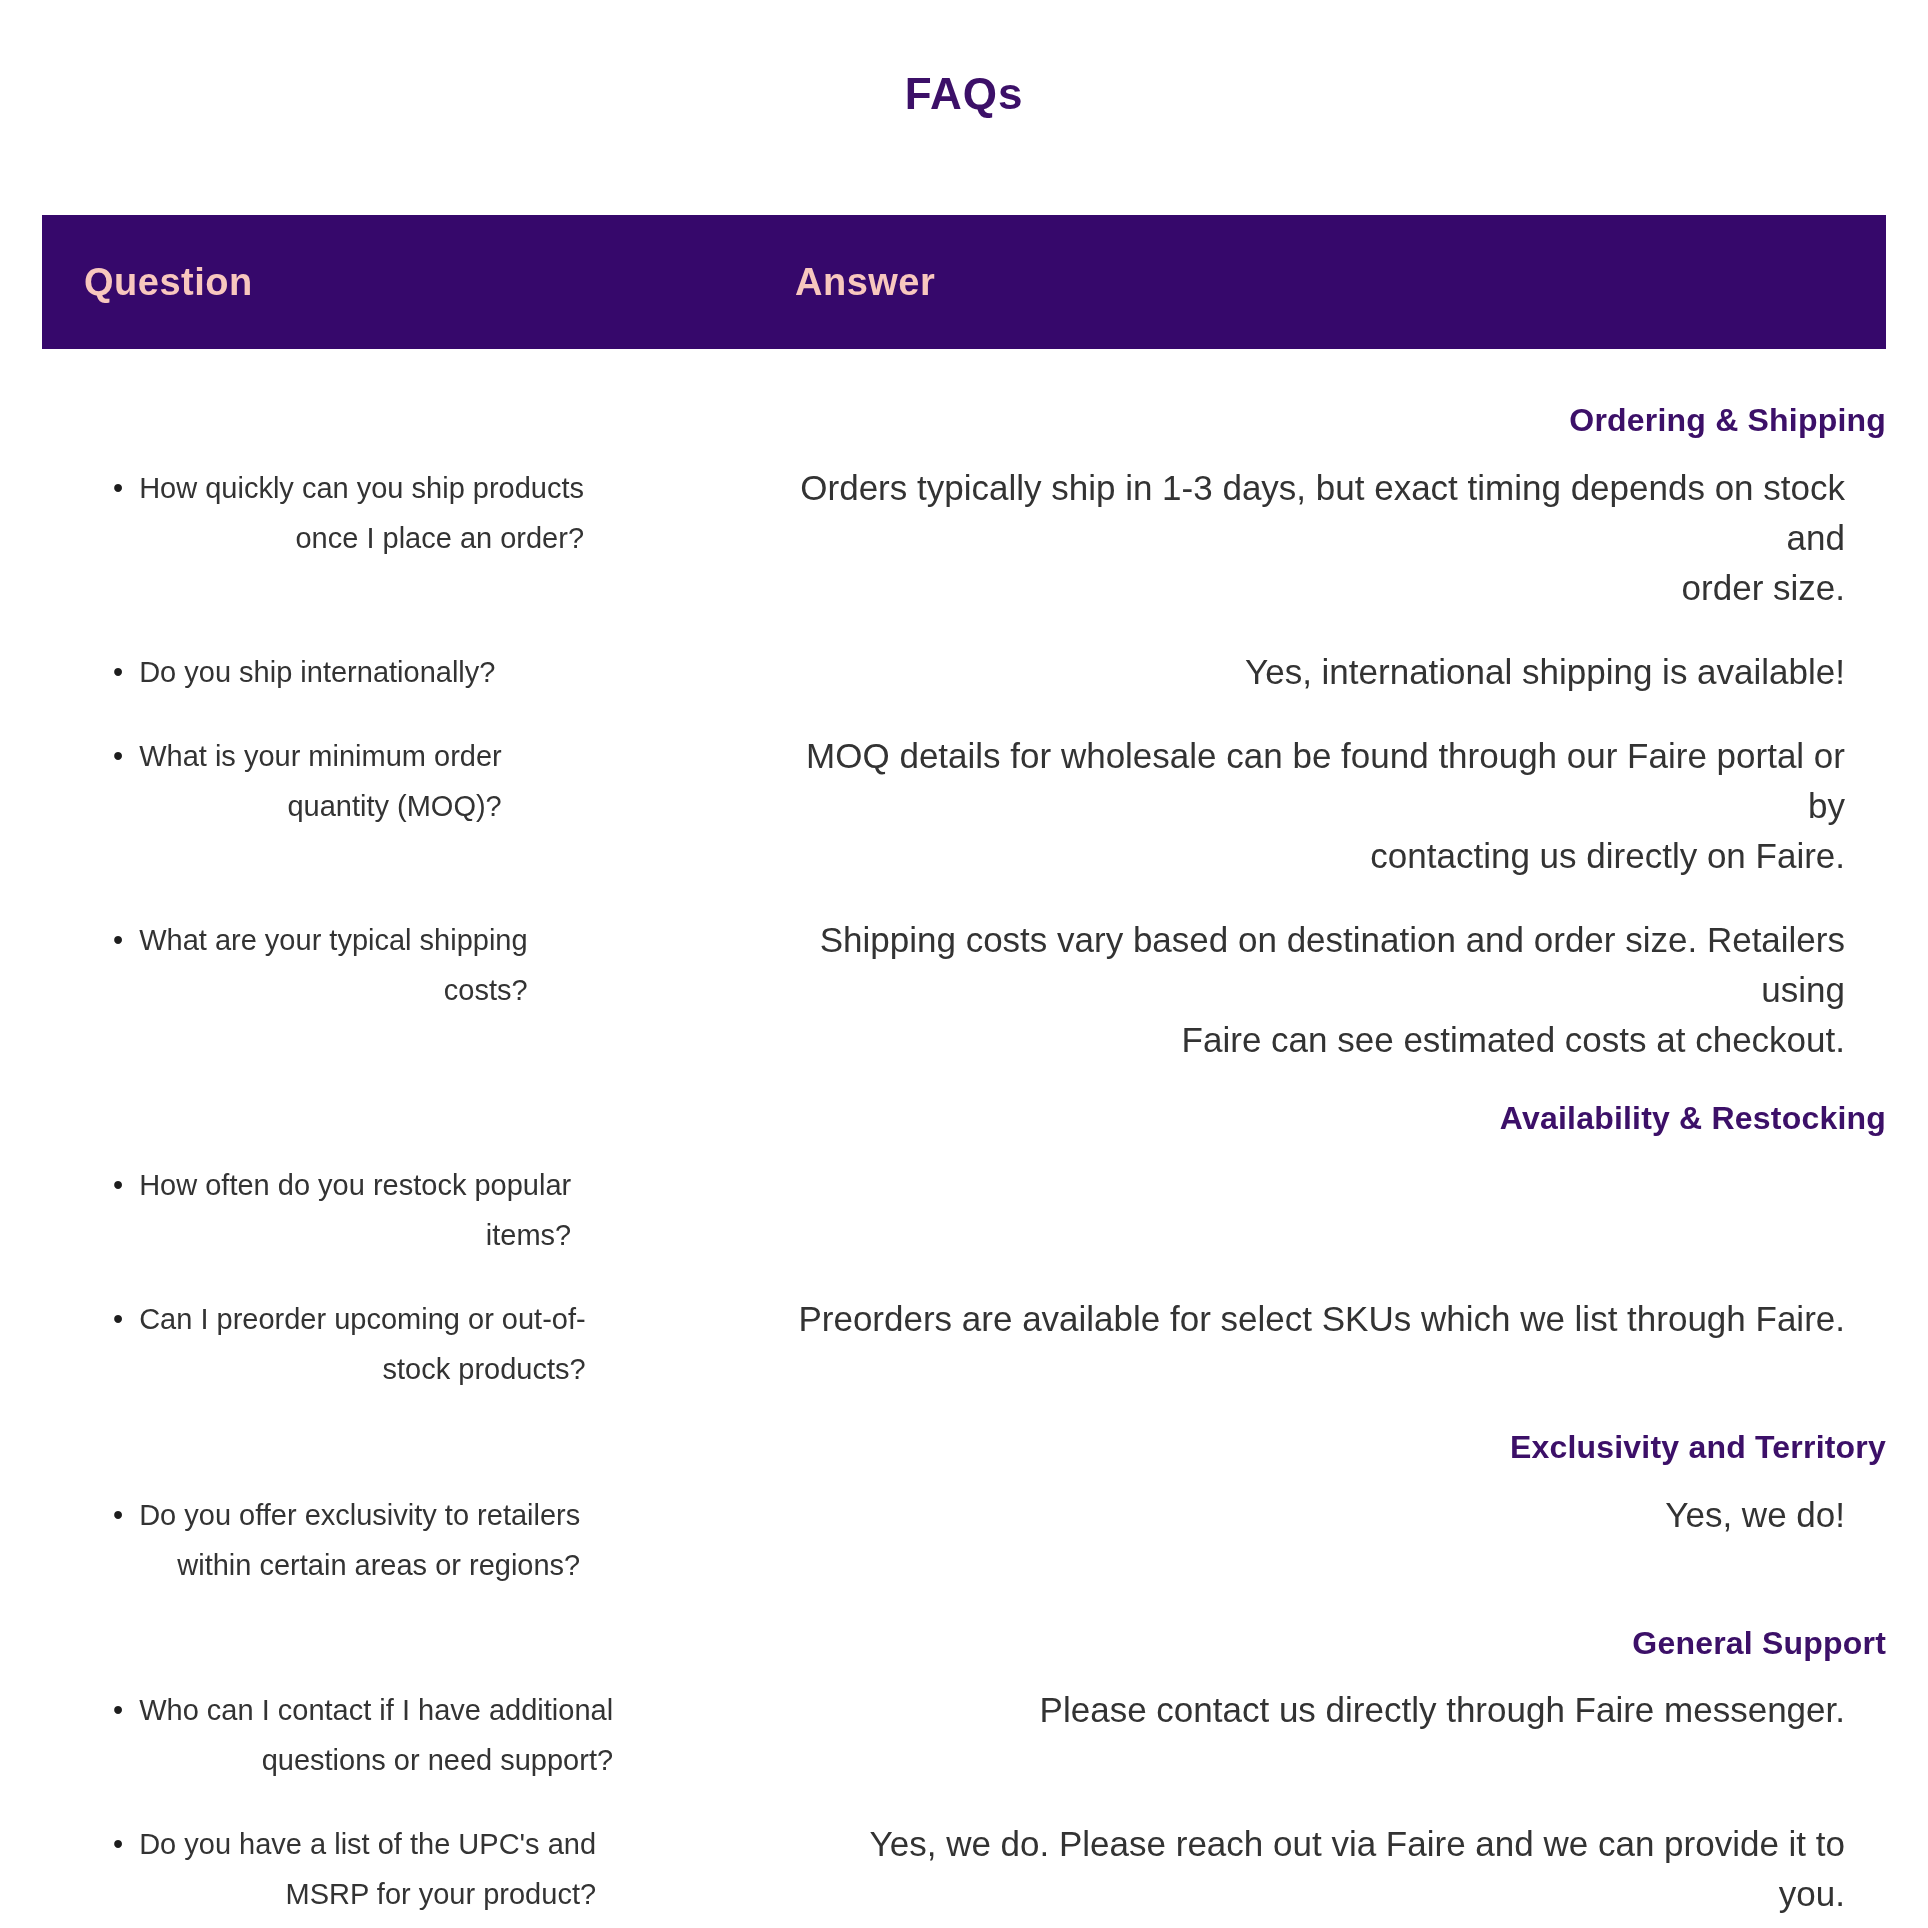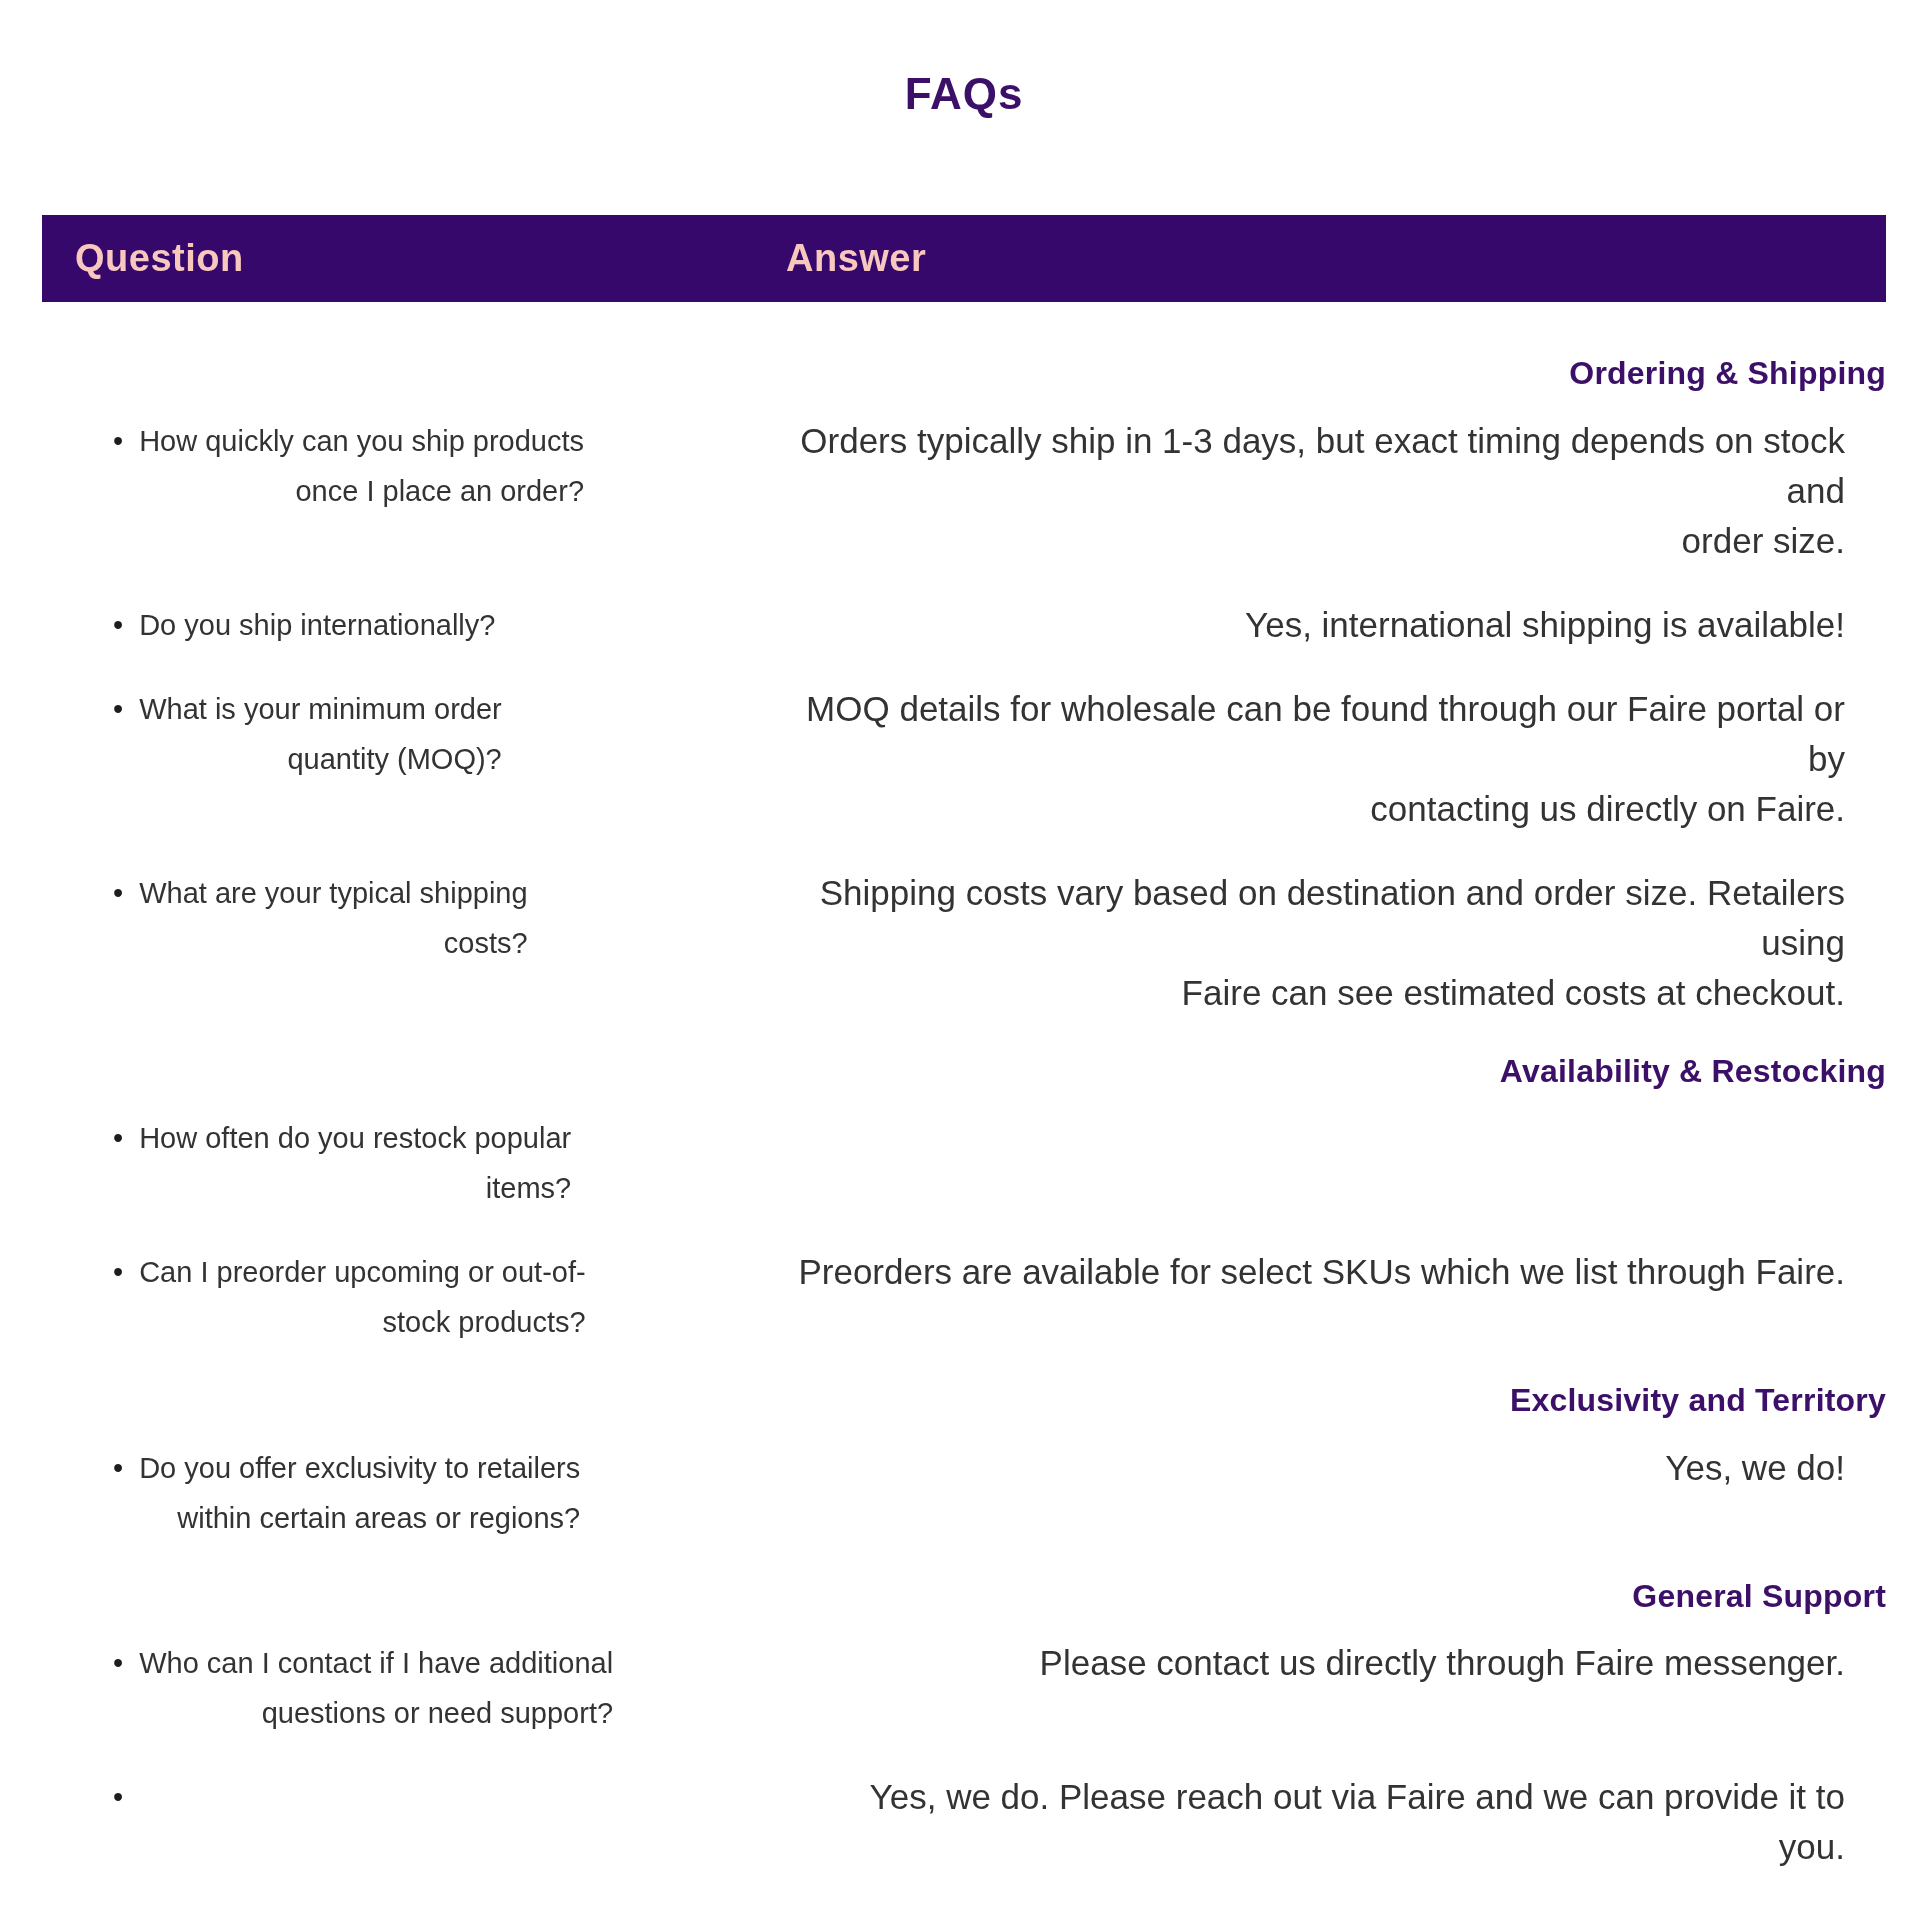--- a/index.html
+++ b/index.html
@@ -22,26 +22,26 @@
     font-size:44px;
     font-weight:700;
     text-align:center;
     color:var(--heading);
     margin:55px 0 0 0;
     line-height:78px;
     letter-spacing:0.9px;
   }
   .header-bar{
     margin:82px 42px 0 42px;
-    height:87px;
+    height:134px;
     background:var(--bar-bg);
     display:grid;
     grid-template-columns:711px 1fr;
     align-items:center;
-    padding-left:33px;
+    padding-left:42px;
   }
   .header-bar .col-label{
     font-size:38px;
     font-weight:700;
     color:var(--bar-text);
     letter-spacing:0.5px;
   }
   main{
     margin:0 42px;
     text-align:right;
@@ -184,19 +184,21 @@
       <span class="bullet">•</span>
       <span class="q-text">Who can I contact if I have additional
 questions or need support?</span>
     </div>
     <div class="a-cell">Please contact us directly through Faire messenger.</div>
   </div>
 
   <div class="row">
     <div class="q-cell">
       <span class="bullet">•</span>
+      <span class="q-text">Do you have a list of the UPC's and
+MSRP for your product?</span>
     </div>
     <div class="a-cell">Yes, we do. Please reach out via Faire and we can provide it to you.</div>
   </div>
 </div>
   </section>
 </main>
 
 
 </body></html>

